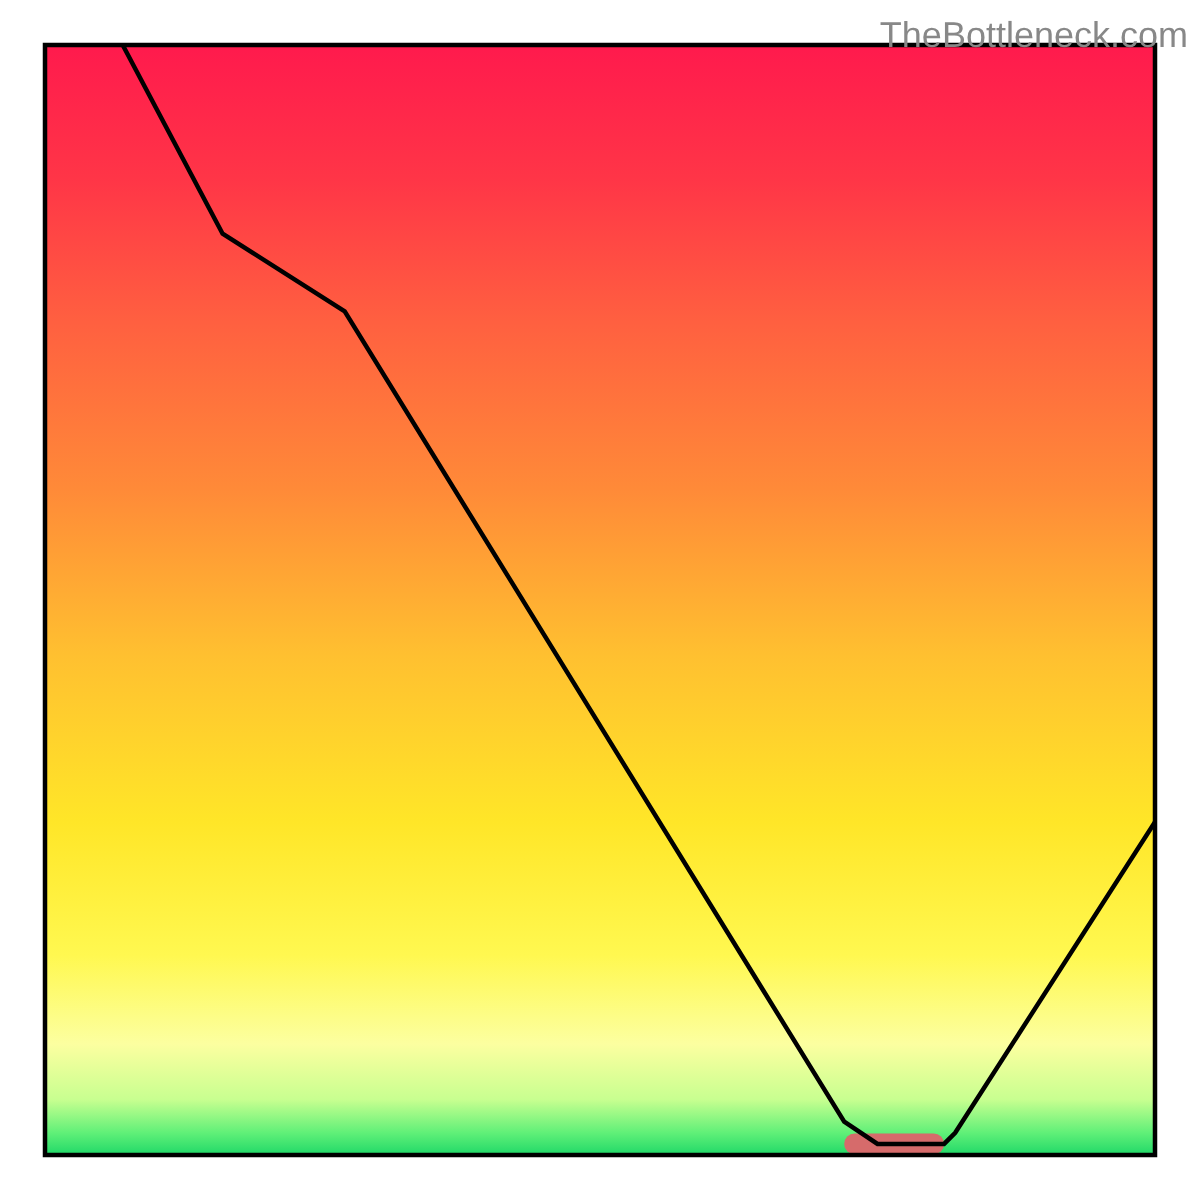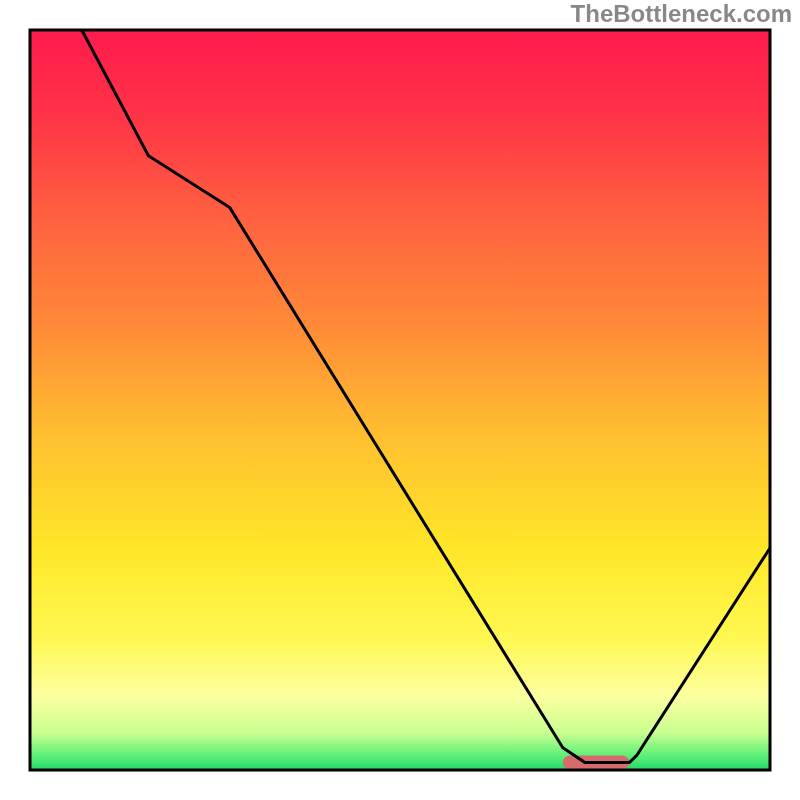--- a/index.html
+++ b/index.html
@@ -10,25 +10,25 @@
     overflow: hidden;
     background: #ffffff;
   }
   .chart-container {
     position: relative;
     width: 800px;
     height: 800px;
   }
   .watermark {
     position: absolute;
-    top: 0;
+    top: 10px;
     right: 8px;
     font-family: Arial, sans-serif;
     font-size: 24px;
-    font-weight: bold;
+    font-weight: normal;
     color: #888888;
     z-index: 10;
   }
   svg {
     display: block;
   }
 </style>
 </head>
 <body>
 

